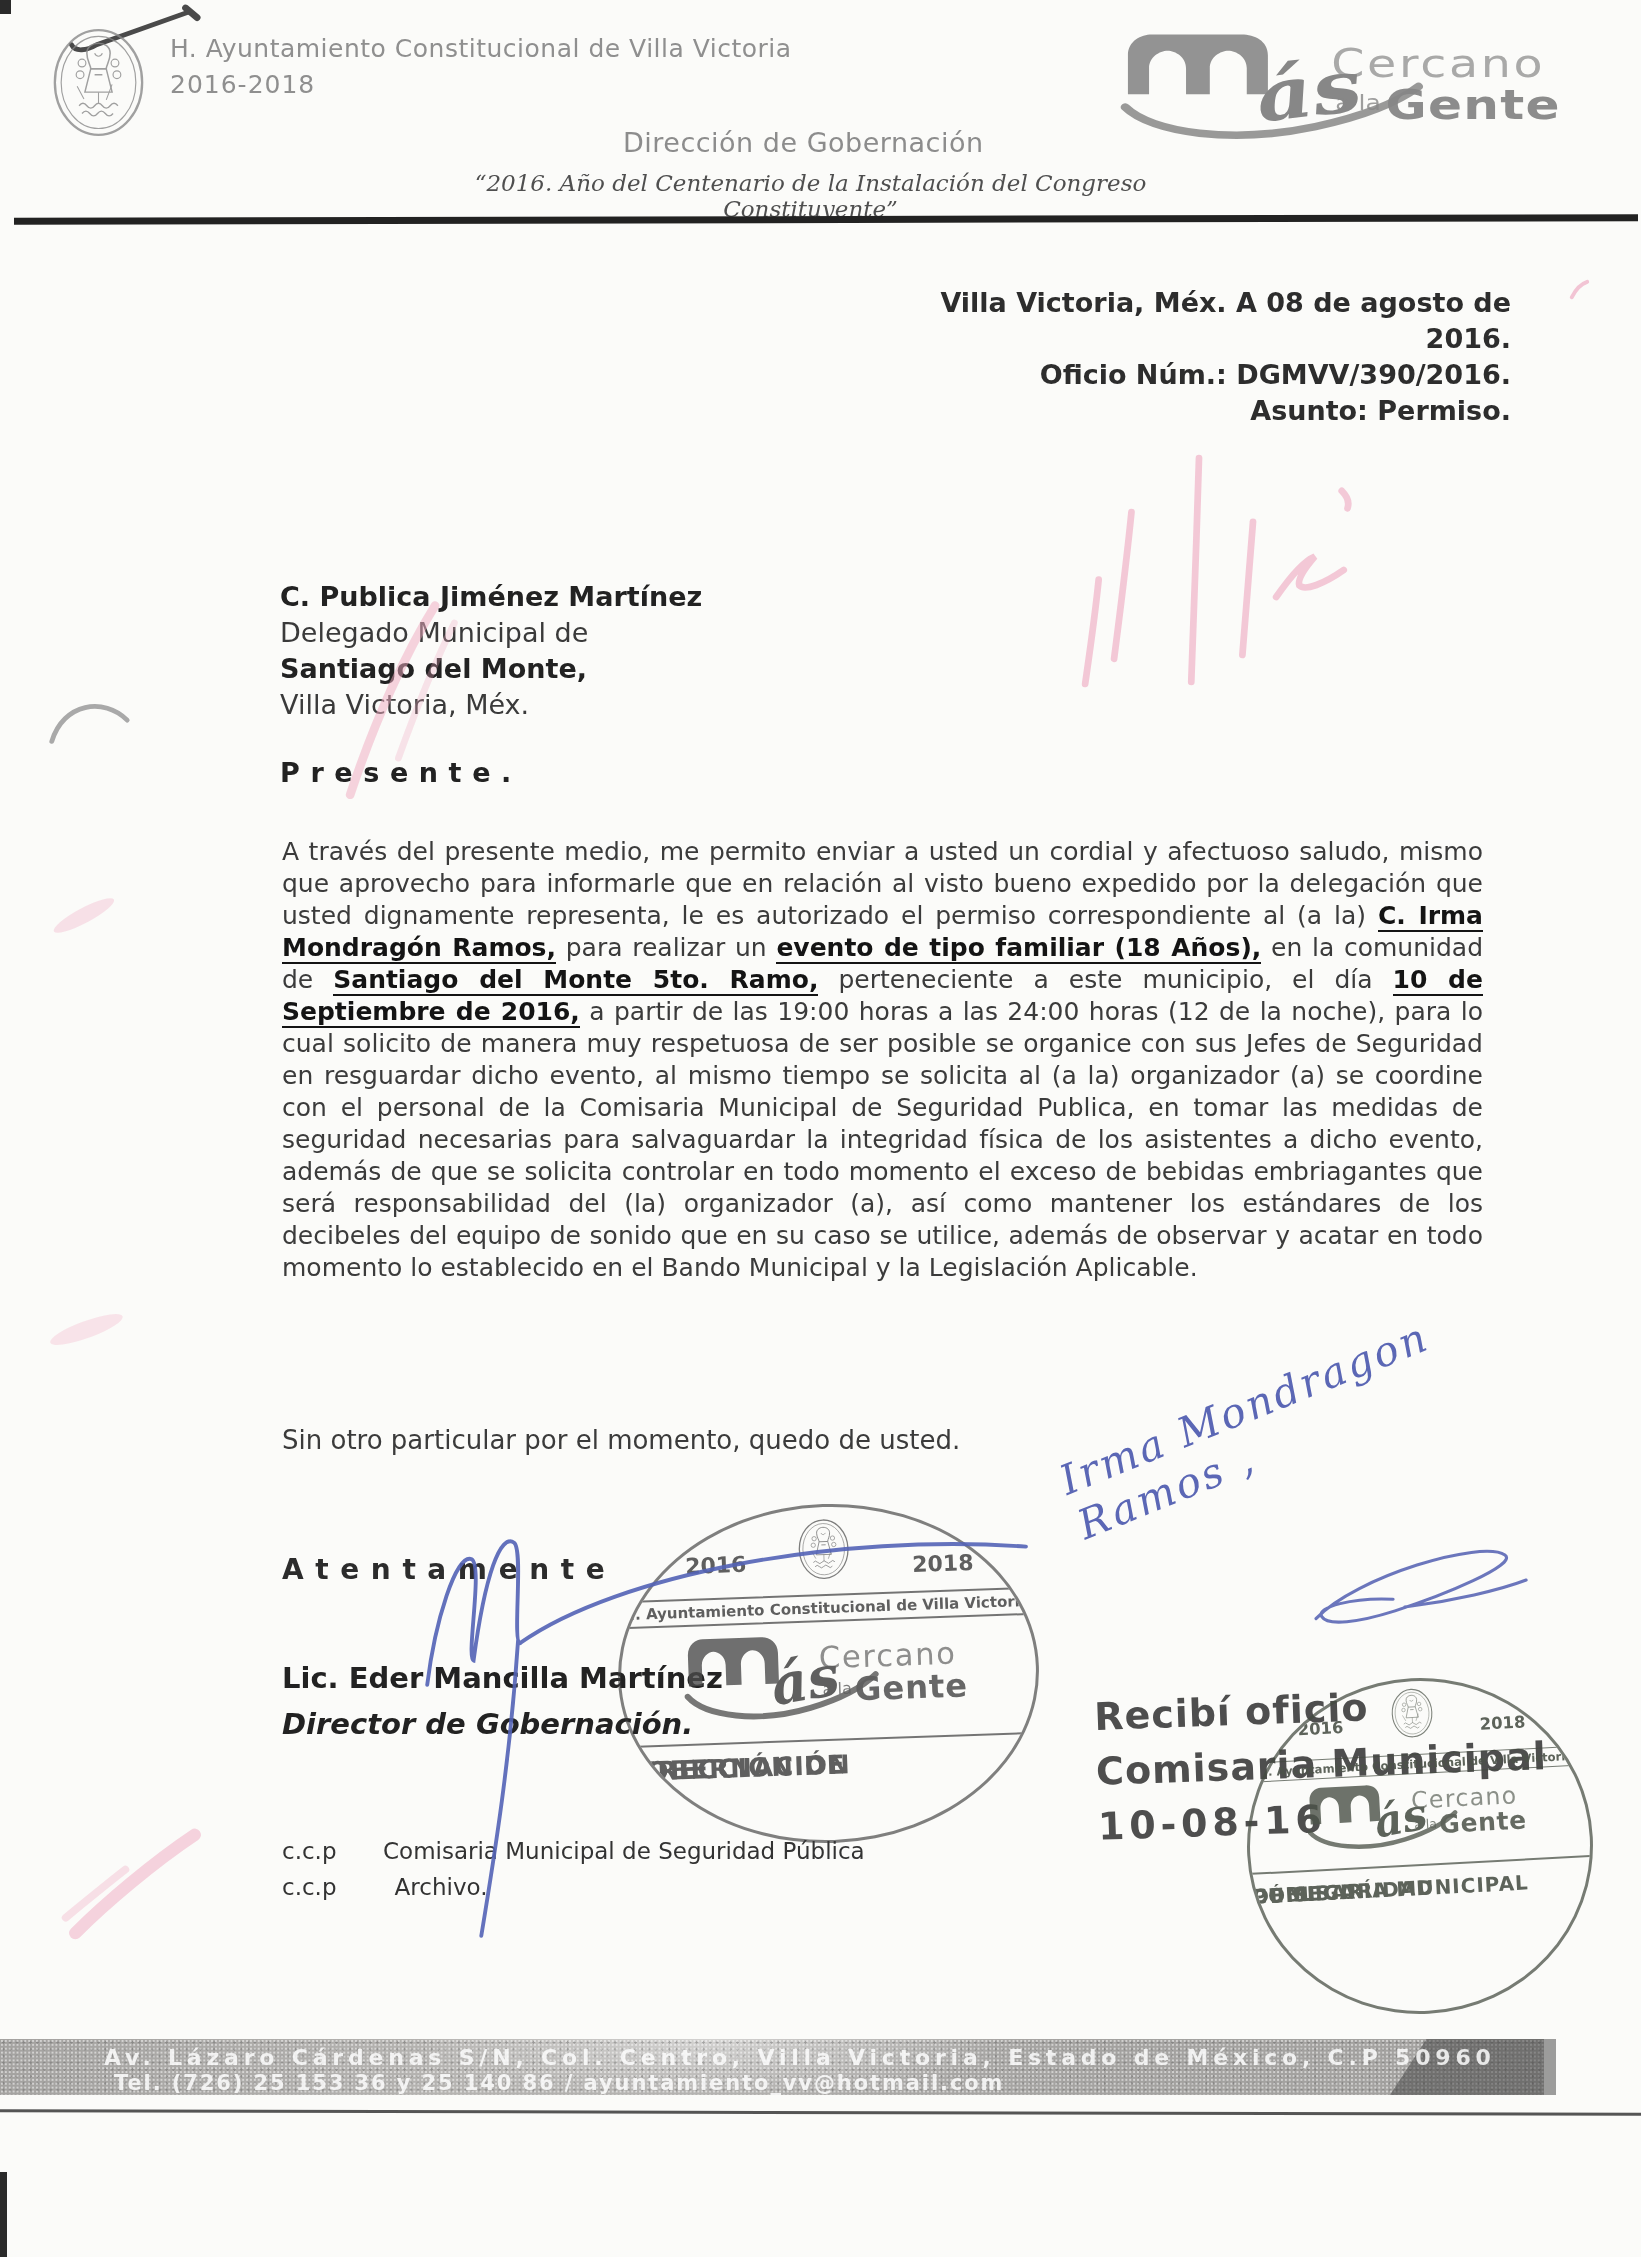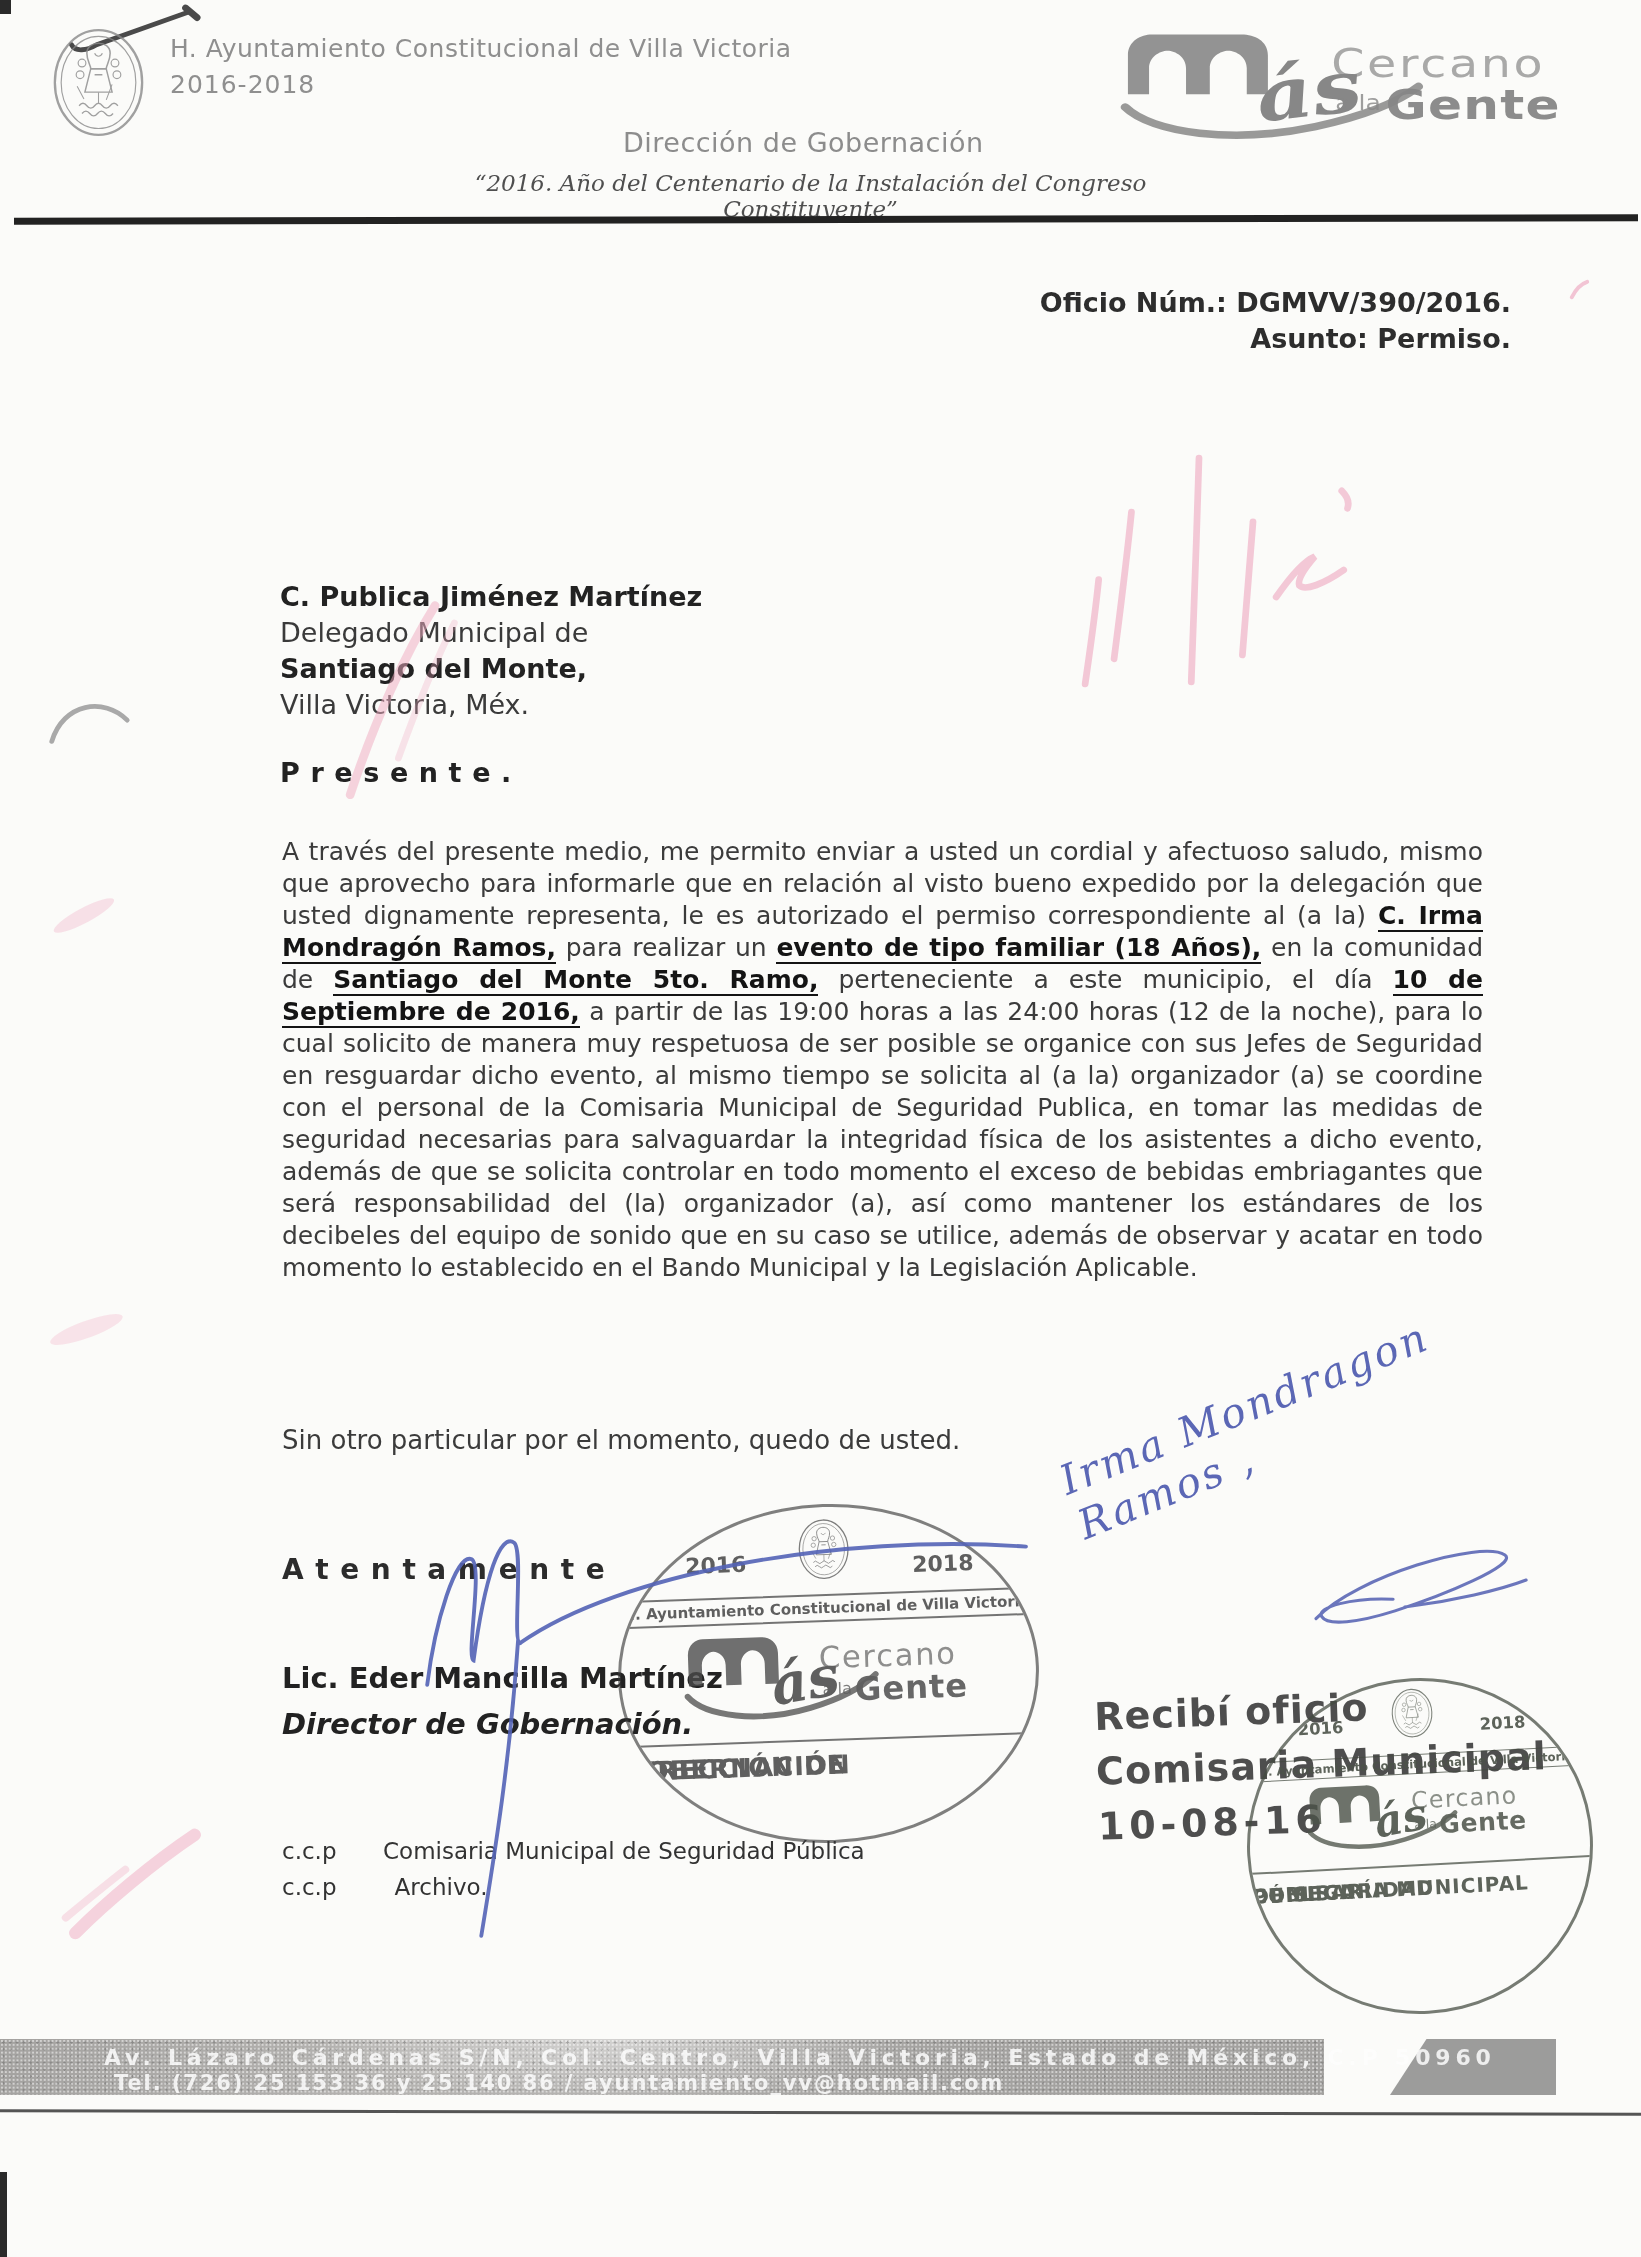--- a/index.html
+++ b/index.html
@@ -57,21 +57,21 @@
   #stampCom .dep{top:193px;left:0;width:100%;text-align:center;font-size:20px;font-weight:bold;
             line-height:28px;letter-spacing:1px;}
   
   .irma{left:1089px;top:1453px;width:521px;font-family:"DejaVu Serif","Liberation Serif",serif;
         font-style:italic;font-size:41px;color:#5b67b5;letter-spacing:2.9px;
         transform:rotate(-22deg);transform-origin:left bottom;}
   .received{left:1096px;top:1682px;font-size:38px;font-weight:bold;color:#4e4e4e;
         line-height:55px;letter-spacing:1px;transform:rotate(-2deg);}
   .received .d3{letter-spacing:4.8px;}
   
-  .fband{left:0;top:2039px;width:1324px;height:56px;background-color:#b8b6b3;
+  .fband{left:0;top:2039px;width:1544px;height:56px;background-color:#b8b6b3;
      background-image:
        radial-gradient(rgba(255,255,255,.5) 1px, transparent 1.3px),
        radial-gradient(rgba(80,80,80,.35) 1px, transparent 1.3px),
        radial-gradient(ellipse 415px 92px at 46% 0%, rgba(255,255,255,.45), transparent 70%),
        linear-gradient(100deg, rgba(110,110,110,.28), rgba(165,165,165,.12) 30%, rgba(115,115,115,.3) 72%);
      background-size:3.9px 3.9px,6.8px 6.8px,auto,auto;}
   .ftrap{left:1390px;top:0;width:166px;height:100%;background:rgba(62,62,62,.5);
      clip-path:polygon(0 100%,22% 0,100% 0,100% 100%);}
   .ftext{color:rgba(253,253,253,.85);font-weight:bold;white-space:nowrap;}
   .fline{left:0;top:2111px;width:1641px;height:2.9px;background:#555;transform:rotate(.12deg);}
@@ -125,20 +125,21 @@
   <div class="abs inst">H. Ayuntamiento Constitucional de Villa Victoria</div>
   <div class="abs period">2016-2018</div>
   <div class="abs dept">Dirección de Gobernación</div>
   <div class="abs motto">“2016. Año del Centenario de la Instalación del Congreso Constituyente”</div>
   <svg class="abs" style="left:1120px;top:27px;color:#878787" width="449" height="130" viewBox="0 0 340 120" preserveAspectRatio="none">
       <use href="#sym-mas"></use>
     </svg>
   <div class="abs rule"></div>
 
   <div class="abs meta">
+    <div>Villa Victoria, Méx. A 08 de agosto de 2016.</div>
     <div>Oficio Núm.: DGMVV/390/2016.</div>
     <div>Asunto: Permiso.</div>
   </div>
   <svg class="abs" style="left:1564px;top:276px" width="29" height="29" viewBox="0 0 30 30">
     <path d="M8,22 C12,14 18,8 24,6" stroke="#eda0bb" stroke-width="4" fill="none" stroke-linecap="round" opacity=".6"></path>
   </svg>
 
   <svg class="abs" style="left:1062px;top:425px" width="328" height="319" viewBox="0 0 340 330">
     <g stroke="#eda0bb" stroke-width="7" fill="none" stroke-linecap="round" opacity=".55">
       <path d="M38,160 C34,200 28,240 24,268"></path>

